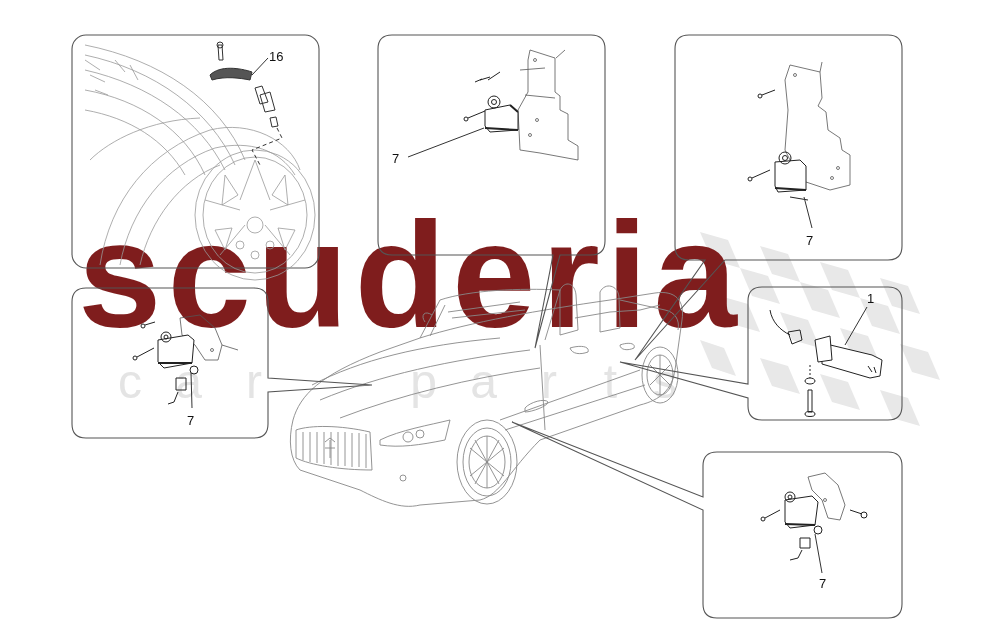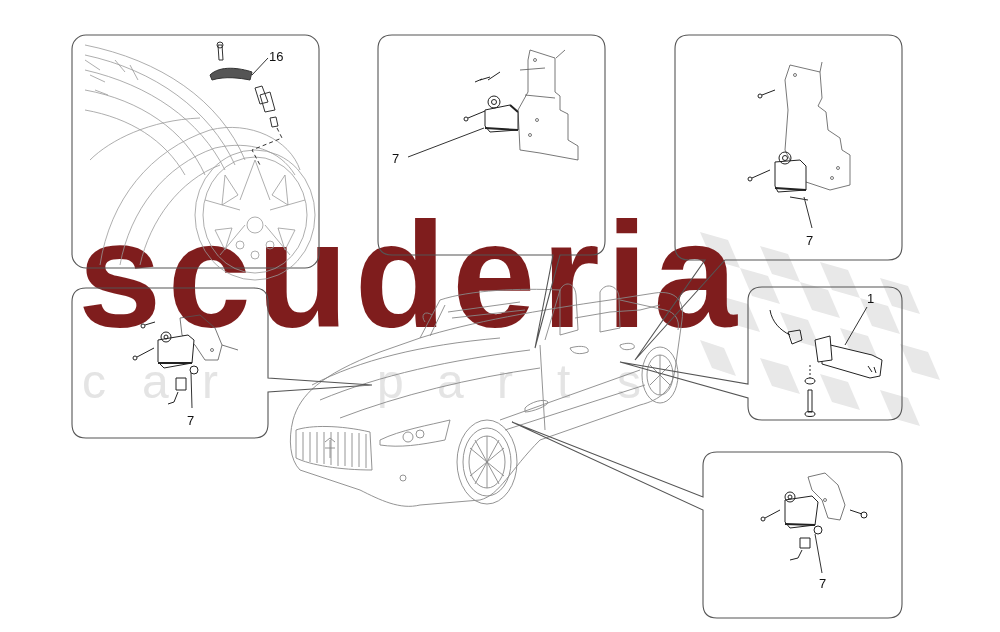--- a/index.html
+++ b/index.html
@@ -5,21 +5,21 @@
     html, body { margin: 0; padding: 0; background: #ffffff; }
     body { width: 1000px; height: 632px; position: relative; overflow: hidden; font-family: "Liberation Sans", sans-serif; }
     .stage { position: absolute; left: 0; top: 0; width: 1000px; height: 632px; }
     .stage svg { position: absolute; left: 0; top: 0; }
     .wm-word {
       position: absolute; left: 78px; top: 200px; font-family: "Liberation Sans", sans-serif;
       font-weight: bold; font-size: 150px; letter-spacing: 6px; color: #7f1d1d; line-height: 1;
     }
     .wm-sub {
       position: absolute; left: 82px; top: 358px; font-family: "Liberation Sans", sans-serif;
-      font-size: 48px; color: #e4e4e4; line-height: 1; word-spacing: 0;
+      font-size: 48px; color: #e4e4e4; line-height: 1; word-spacing: 0; text-align: right;
     }
     .wm-sub span { display: inline-block; width: 60px; }
   </style>
 </head>
 <body>
 
 <div class="stage">
 
   <svg width="1000" height="632">
     <g fill="#e8e8e8">

